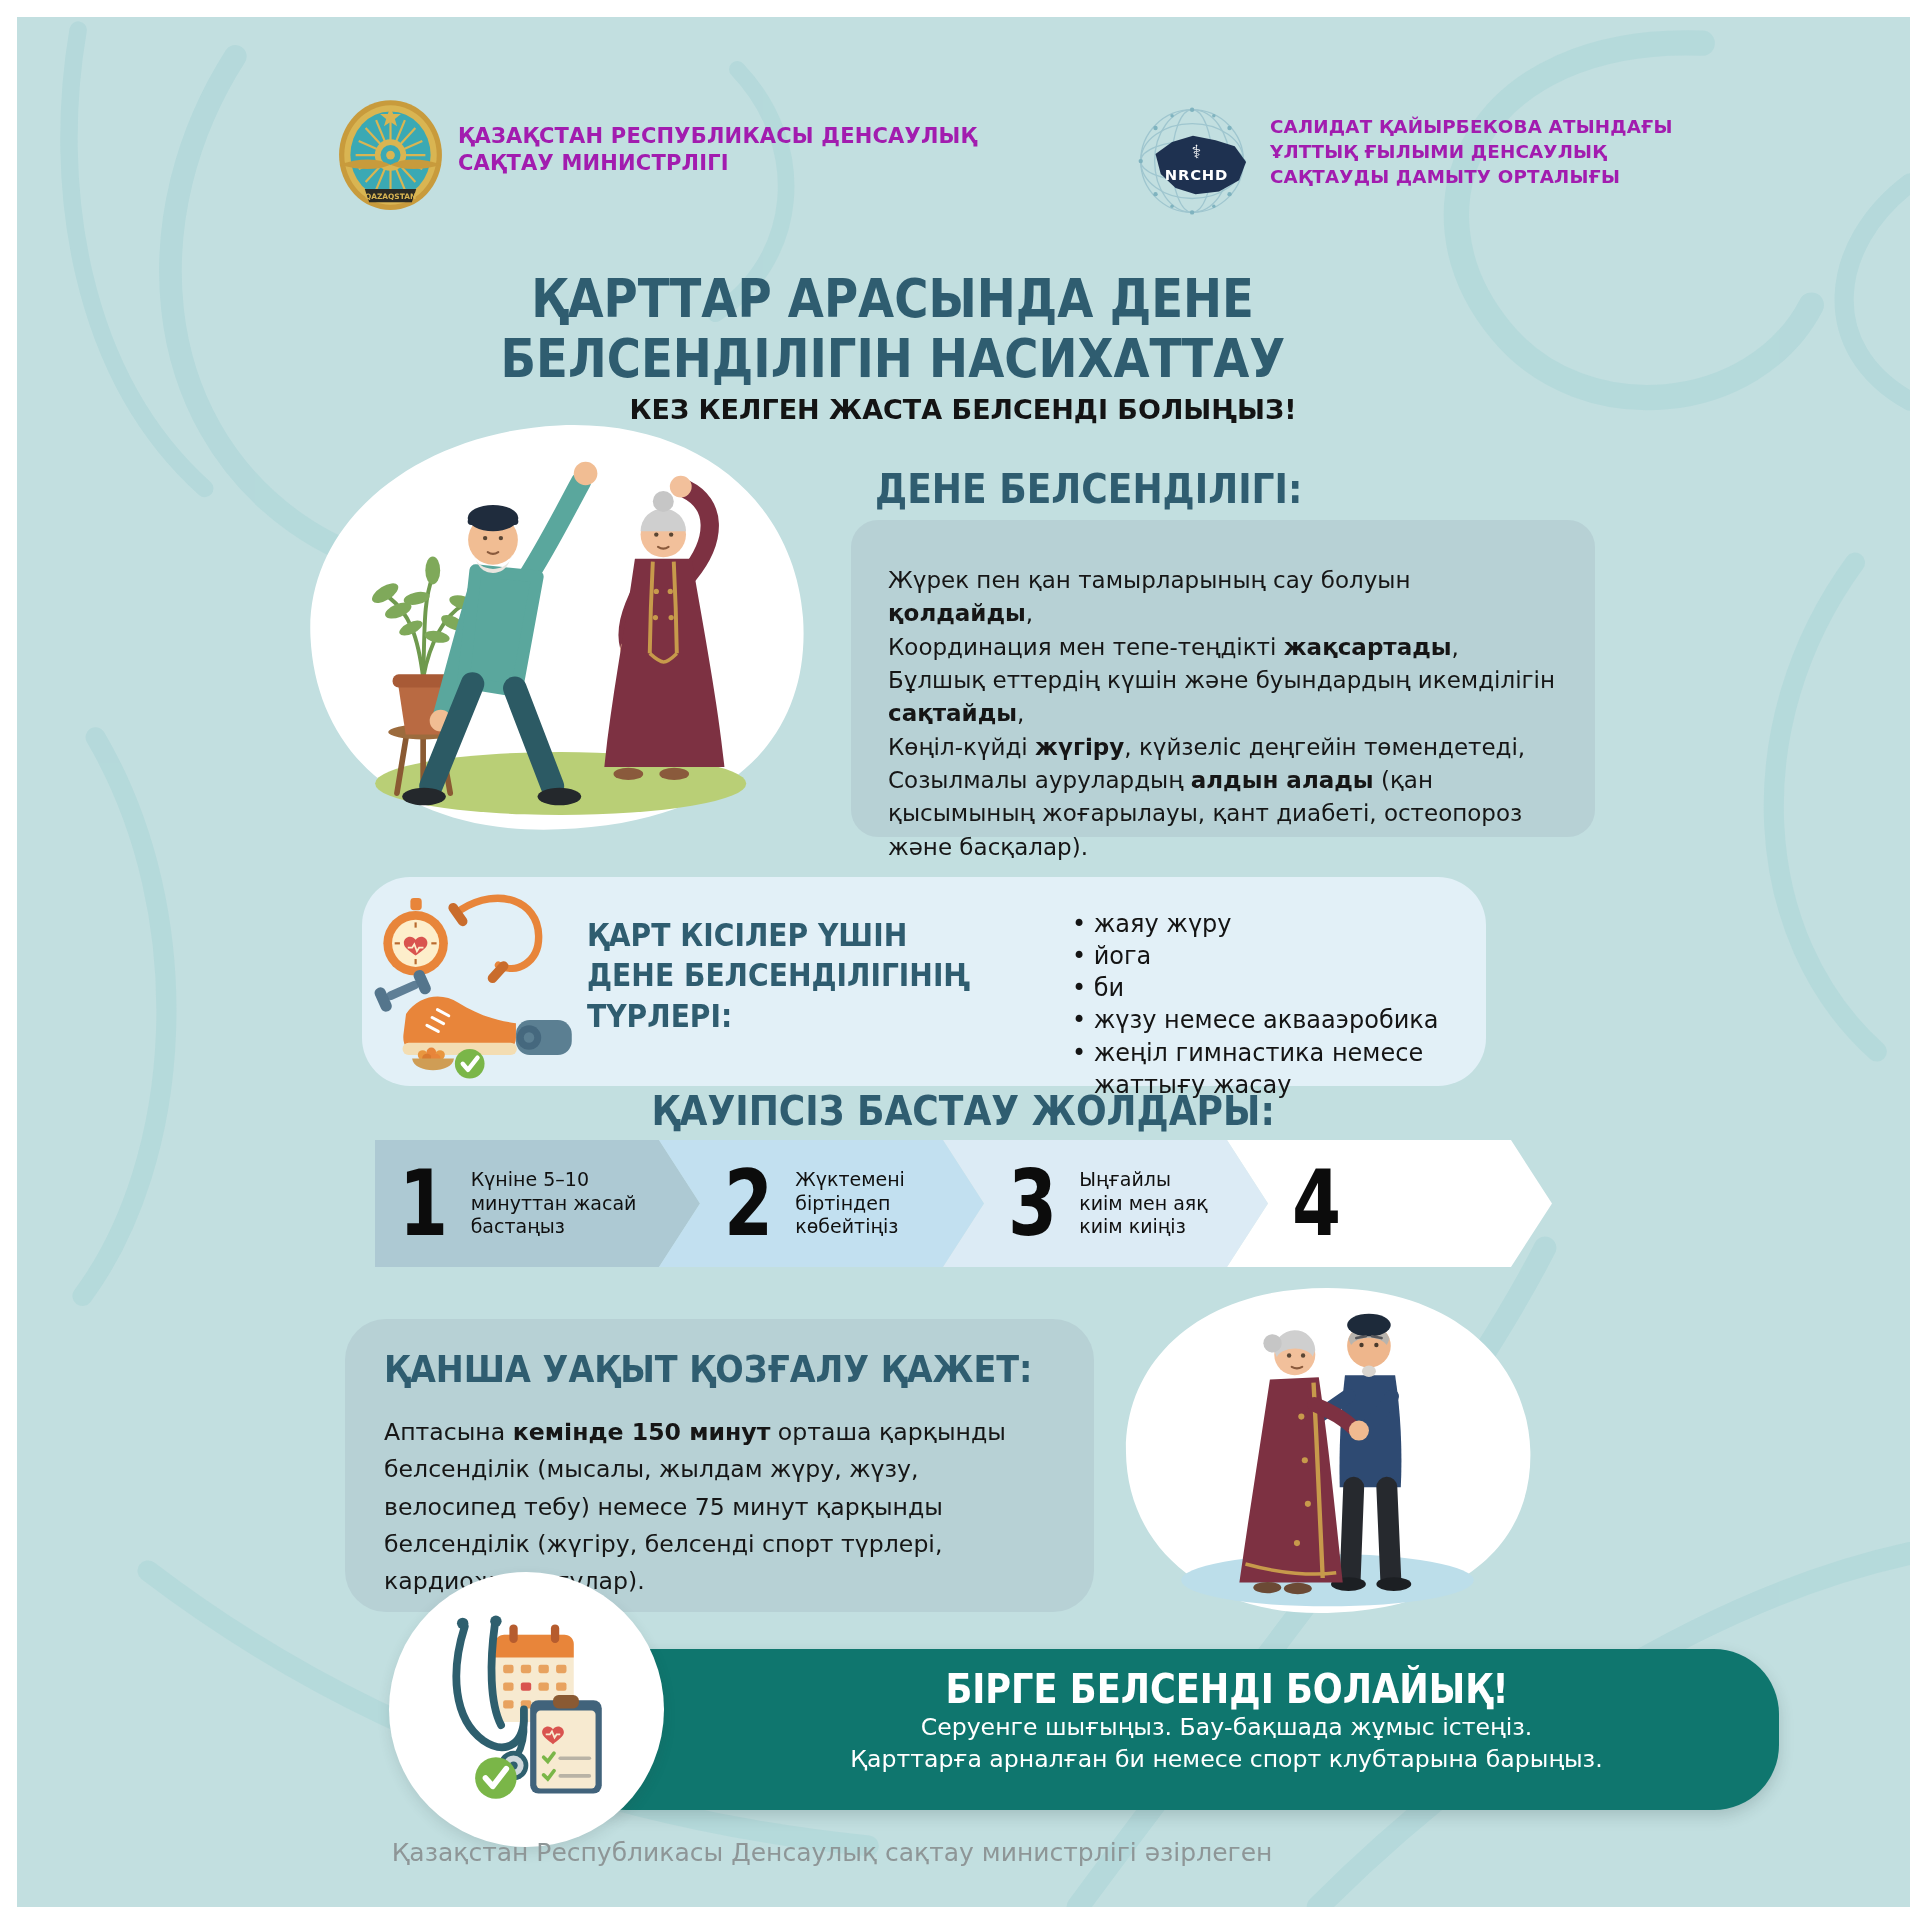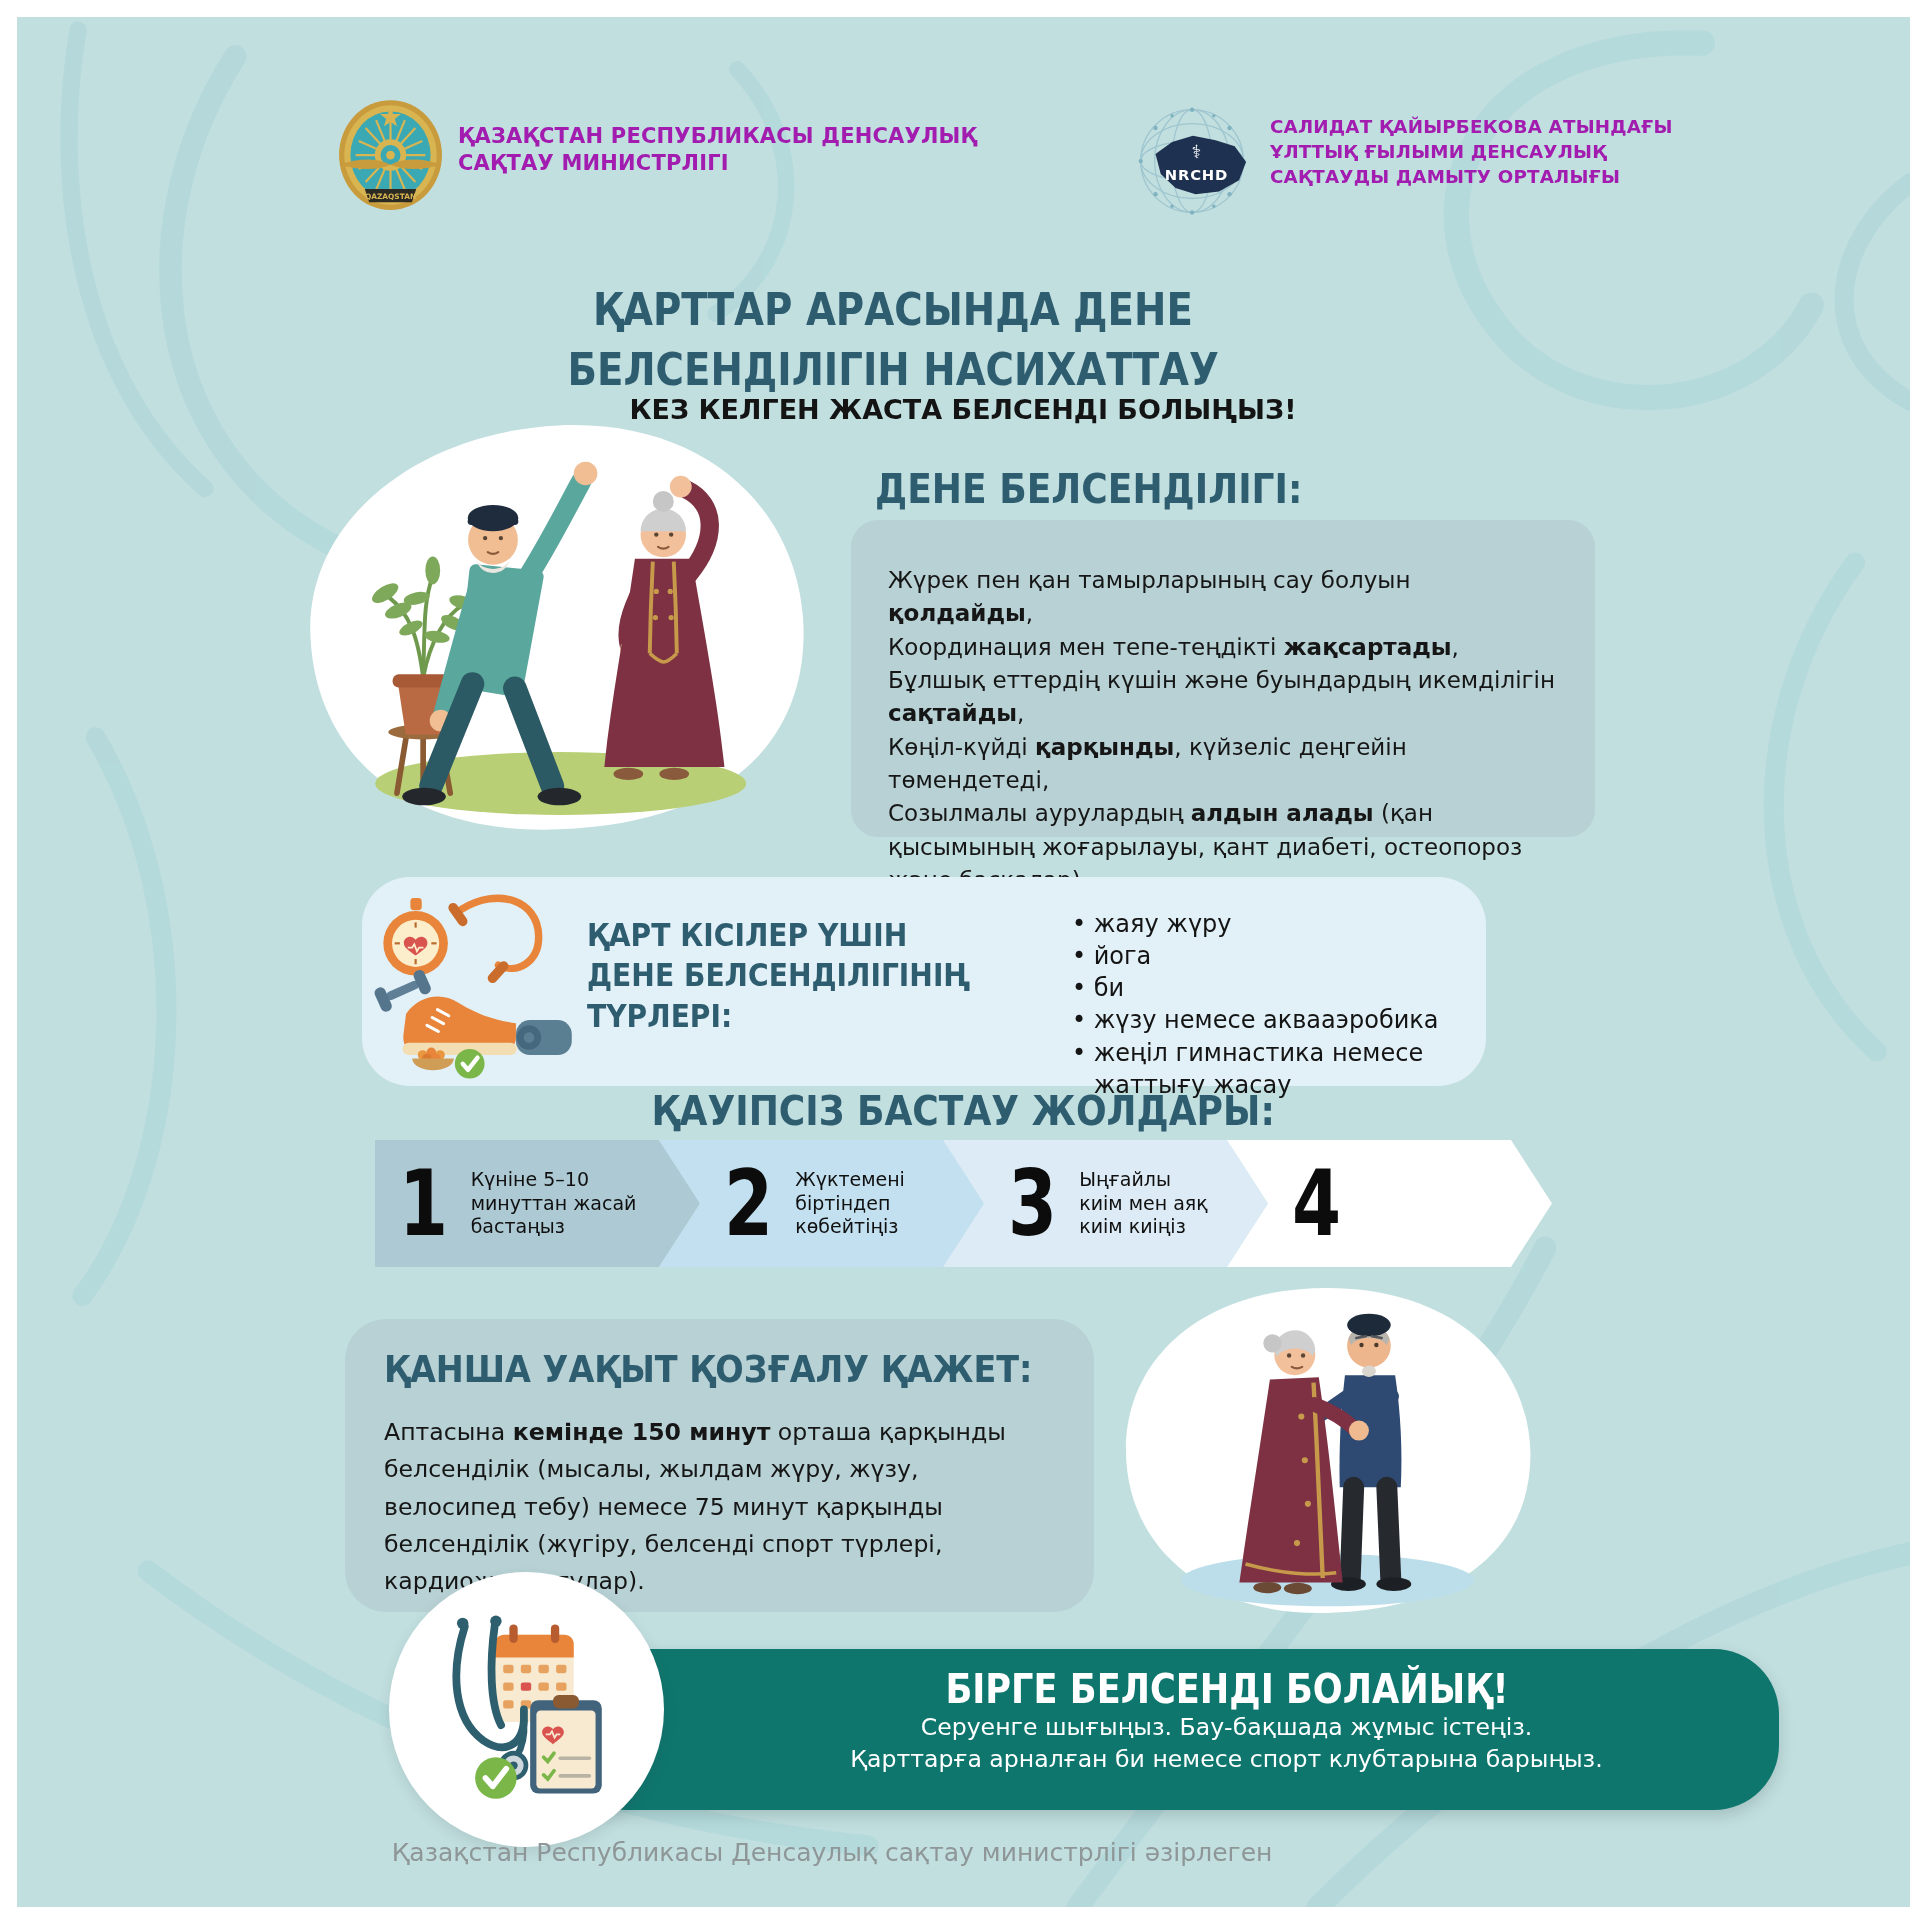--- a/index.html
+++ b/index.html
@@ -15,21 +15,21 @@
   .sec-h{color:#2f5d70;font-weight:700;line-height:1.05;white-space:nowrap;}
   .cond{display:inline-block;transform:scaleX(.88);transform-origin:0 50%;}
   .cond-c{display:inline-block;transform:scaleX(.88);transform-origin:50% 50%;}
 
   
   .logo-text{color:#a21caf;font-weight:700;}
   .ministry-text{left:458px;top:123px;font-size:21px;line-height:27px;letter-spacing:0.2px;}
   .nrchd-text{left:1270px;top:114px;font-size:18.3px;line-height:25px;letter-spacing:0.2px;}
 
   
-  .main-title{left:0;top:269px;width:1786px;text-align:center;font-size:44px;margin-top:11px;}
+  .main-title{left:0;top:269px;width:1786px;text-align:center;font-size:53px;}
   .main-title div{line-height:60px;}
   .subtitle{left:0;top:394px;width:1926px;text-align:center;font-size:27px;font-weight:800;color:#141414;}
 
   
   .benefits-h{left:875px;top:468px;font-size:41px;}
   .benefits-box{left:851px;top:520px;width:744px;height:317px;background:#b7d1d5;border-radius:27px;
     padding:44px 37px 0 37px;box-sizing:border-box;font-size:23px;line-height:1.45;color:#161616;}
   .benefits-box b{font-weight:700;}
 
   
@@ -231,21 +231,21 @@
     </g>
   </svg>
 
   <div class="abs sec-h benefits-h">
     <span class="cond">ДЕНЕ БЕЛСЕНДІЛІГІ:</span>
   </div>
   <div class="abs benefits-box">
     <div><span>Жүрек пен қан тамырларының сау болуын </span><b>қолдайды</b><span>,</span></div>
     <div><span>Координация мен тепе-теңдікті </span><b>жақсартады</b><span>,</span></div>
     <div><span>Бұлшық еттердің күшін және буындардың икемділігін </span><b>сақтайды</b><span>,</span></div>
-    <div><span>Көңіл-күйді </span><b>қарқынды</b><span>, күйзеліс деңгейін төмендетеді,</span></div>
+    <div><span>Көңіл-күйді </span><b>жүгіру</b><span>, күйзеліс деңгейін төмендетеді,</span></div>
     <div><span>Созылмалы аурулардың </span><b>алдын алады</b><span> (қан қысымының жоғарылауы, қант диабеті, остеопороз және басқалар).</span></div>
   </div>
 
   <div class="abs types-box"></div>
   <svg class="abs" style="left:372px;top:882px;" width="205" height="199" viewBox="0 0 470 455">
     <g>
       <rect x="88" y="36" width="26" height="28" rx="8" fill="#e8853a"></rect>
       <circle cx="100" cy="140" r="74" fill="#e8853a"></circle>
       <circle cx="100" cy="140" r="54" fill="#fdeecb"></circle>
       <g stroke="#b96a2e" stroke-width="5">

